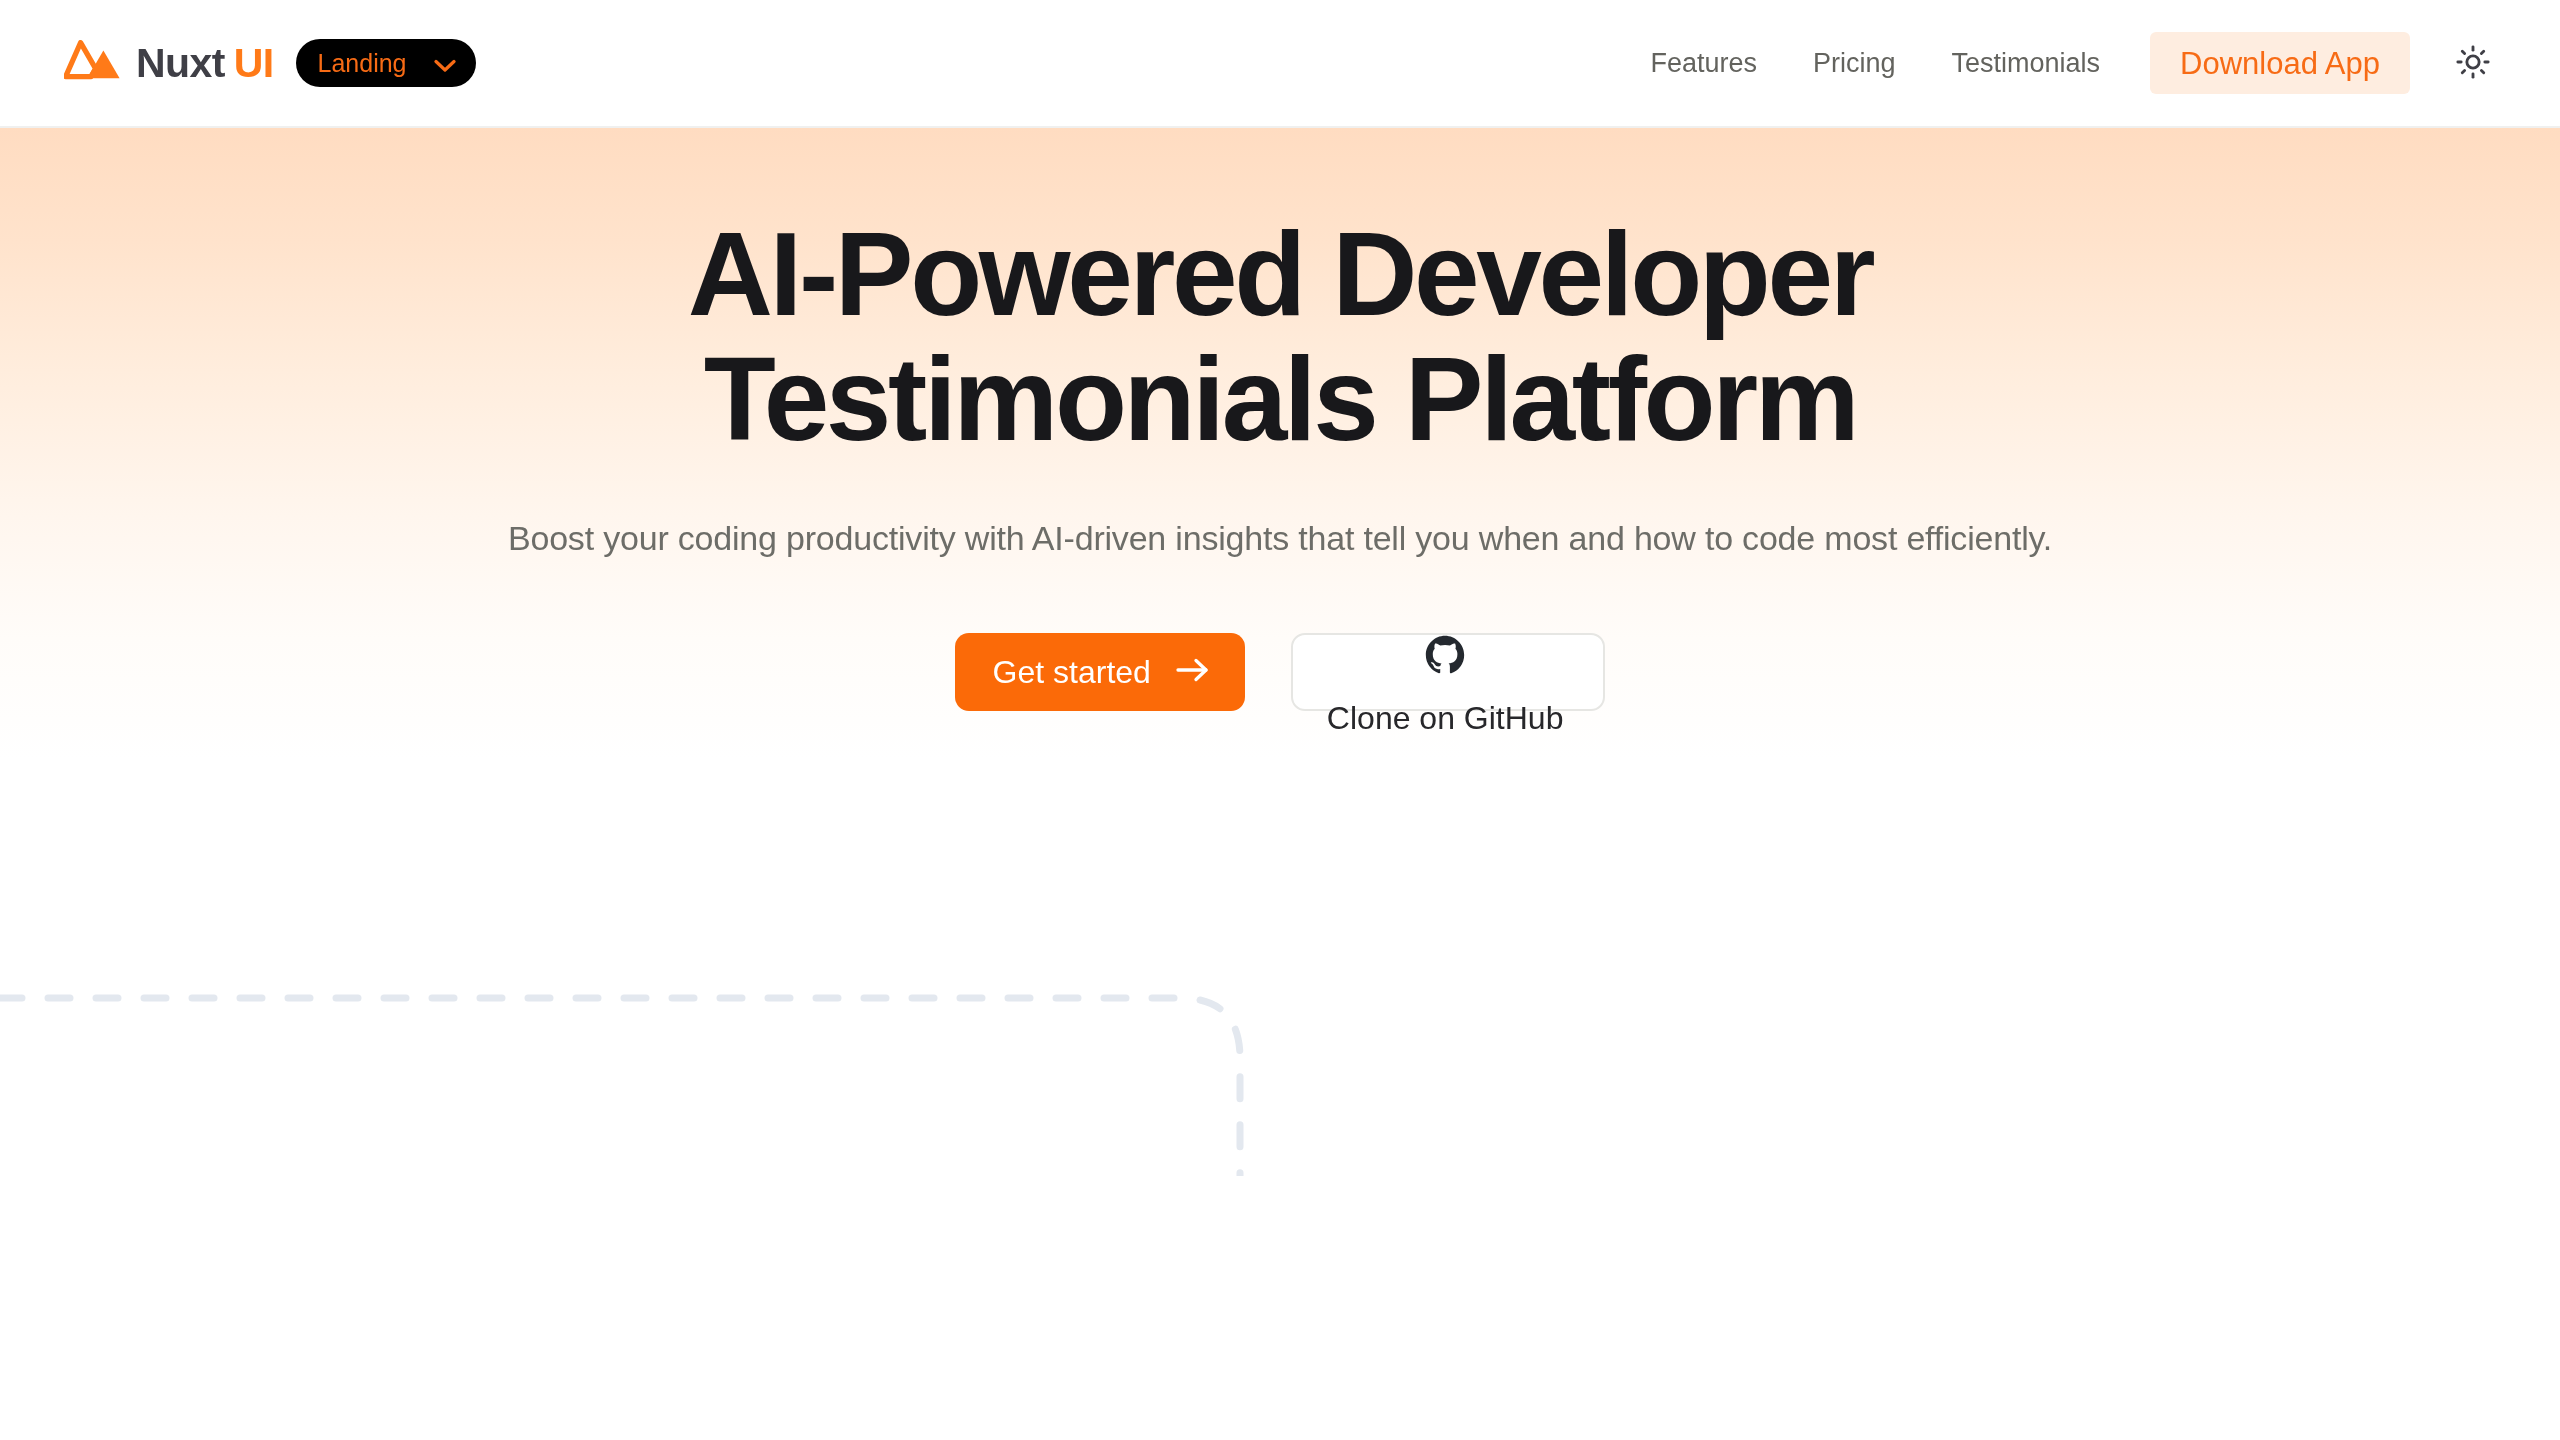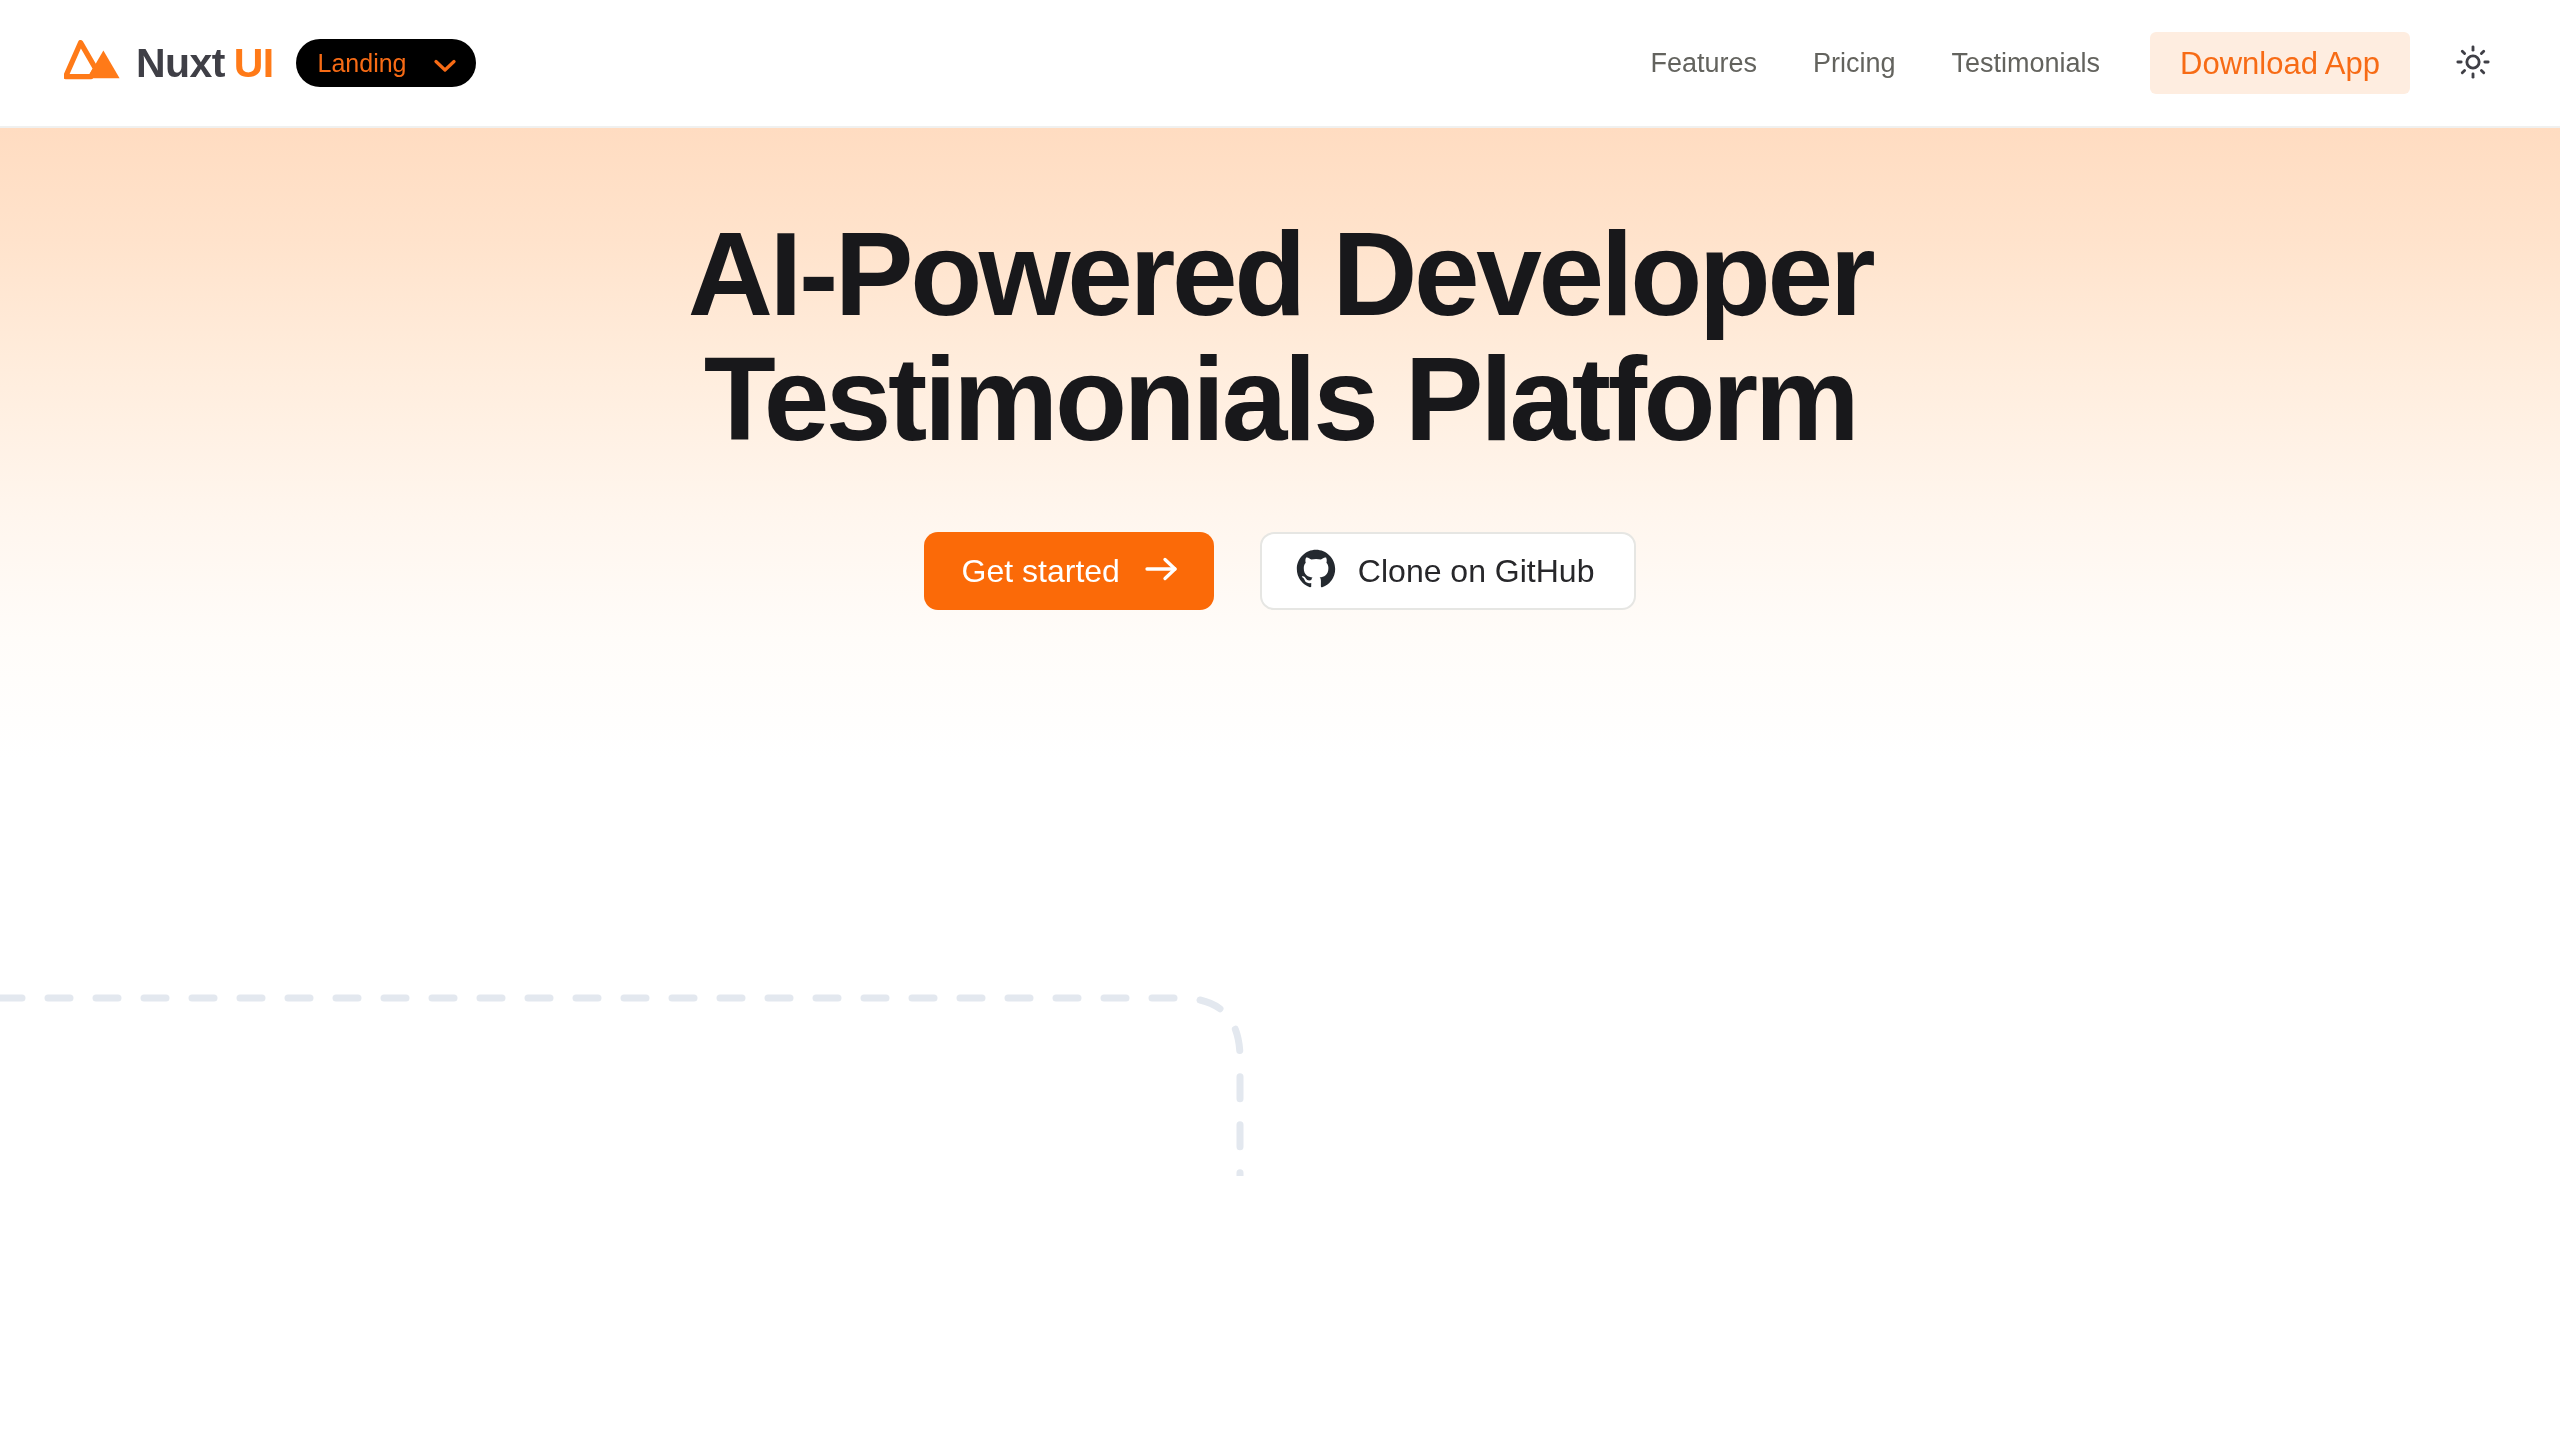--- a/index.html
+++ b/index.html
@@ -211,20 +211,21 @@
     padding: 0 40px 0 34px;
     border-radius: 14px;
     background: #ffffff;
     color: #27272a;
     font-size: 32px;
     font-weight: 500;
     line-height: 1;
     border: 2px solid #e6e6e3;
     cursor: pointer;
     white-space: nowrap;
+    flex-direction: column;
   }
 
   
   .decor-path {
     position: absolute;
     top: 930px;
     left: 0;
     width: 2560px;
     height: 400px;
     z-index: 10;
@@ -300,20 +301,21 @@
   </header>
 
   <section class="hero">
     <div class="hero-inner">
 
       <h1 class="hero-title">
         <span>AI-Powered Developer</span><br>
         <span>Testimonials Platform</span>
       </h1>
 
+      <p class="hero-subtitle">Boost your coding productivity with AI-driven insights that tell you when and how to code most efficiently.</p>
 
       <div class="hero-actions">
 
         <button class="btn-primary">
           <span>Get started</span>
           <span>
             <svg width="36" height="30" viewBox="0 0 36 30" fill="none" xmlns="http://www.w3.org/2000/svg">
               <path d="M3 15 H31" stroke="#ffffff" stroke-width="3.3" stroke-linecap="round"></path>
               <path d="M21 5.5 L31 15 L21 24.5" stroke="#ffffff" stroke-width="3.3" stroke-linecap="round" stroke-linejoin="round"></path>
             </svg>

